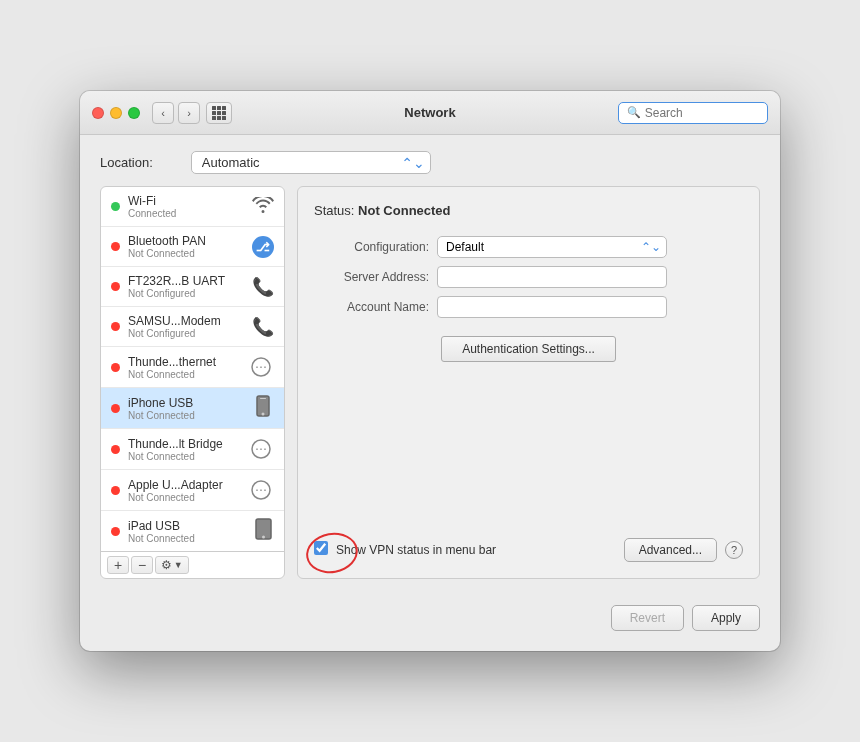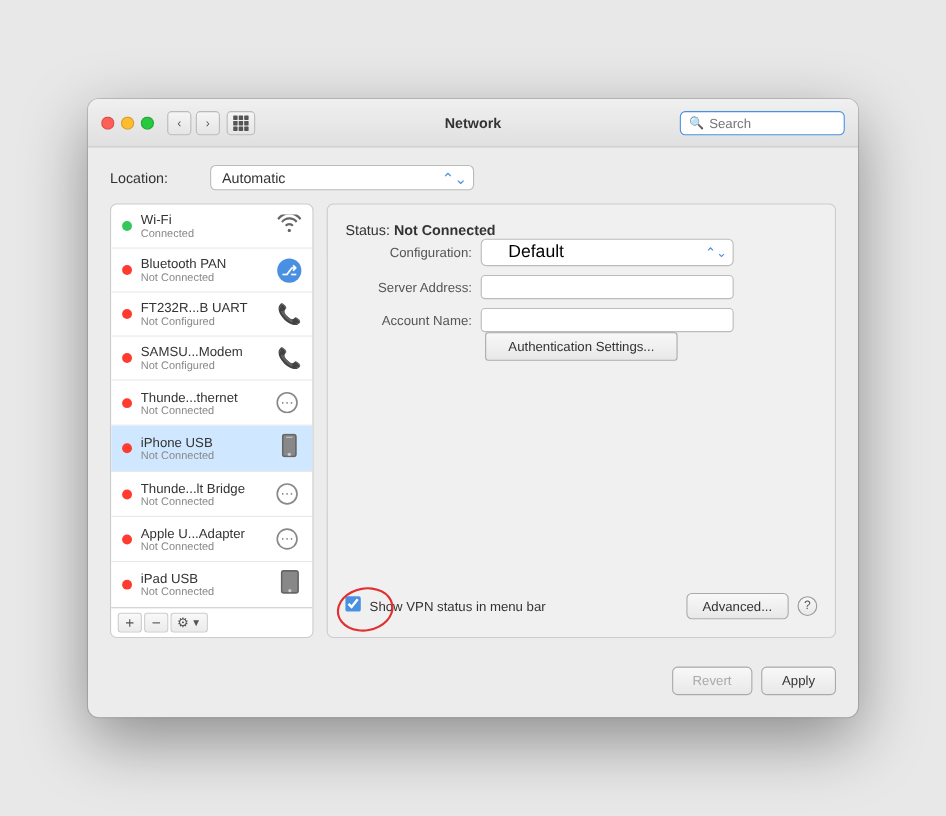--- a/index.html
+++ b/index.html
@@ -248,21 +248,21 @@
     }
     
     .right-panel {
       flex: 1;
       background: #f0f0f0;
       border: 1px solid #ccc;
       border-radius: 6px;
       display: flex;
       flex-direction: column;
       padding: 16px;
-      gap: 0;
+      gap: 18px;
     }
     .status-row {
       font-size: 13px;
       color: #333;
     }
     .status-label { font-weight: 400; }
     .status-value { font-weight: 700; }
     .form-section {
       display: flex;
       flex-direction: column;
@@ -281,22 +281,22 @@
       flex-shrink: 0;
     }
     .form-select-wrapper {
       position: relative;
     }
     .form-select {
       appearance: none;
       background: white;
       border: 1px solid #bbb;
       border-radius: 5px;
-      padding: 3px 28px 3px 24px;
-      font-size: 16px;
+      padding: 3px 28px 3px 8px;
+      font-size: 12px;
       width: 230px;
       cursor: pointer;
       outline: none;
     }
     .form-input {
       background: white;
       border: 1px solid #bbb;
       border-radius: 4px;
       padding: 3px 8px;
       font-size: 12px;

